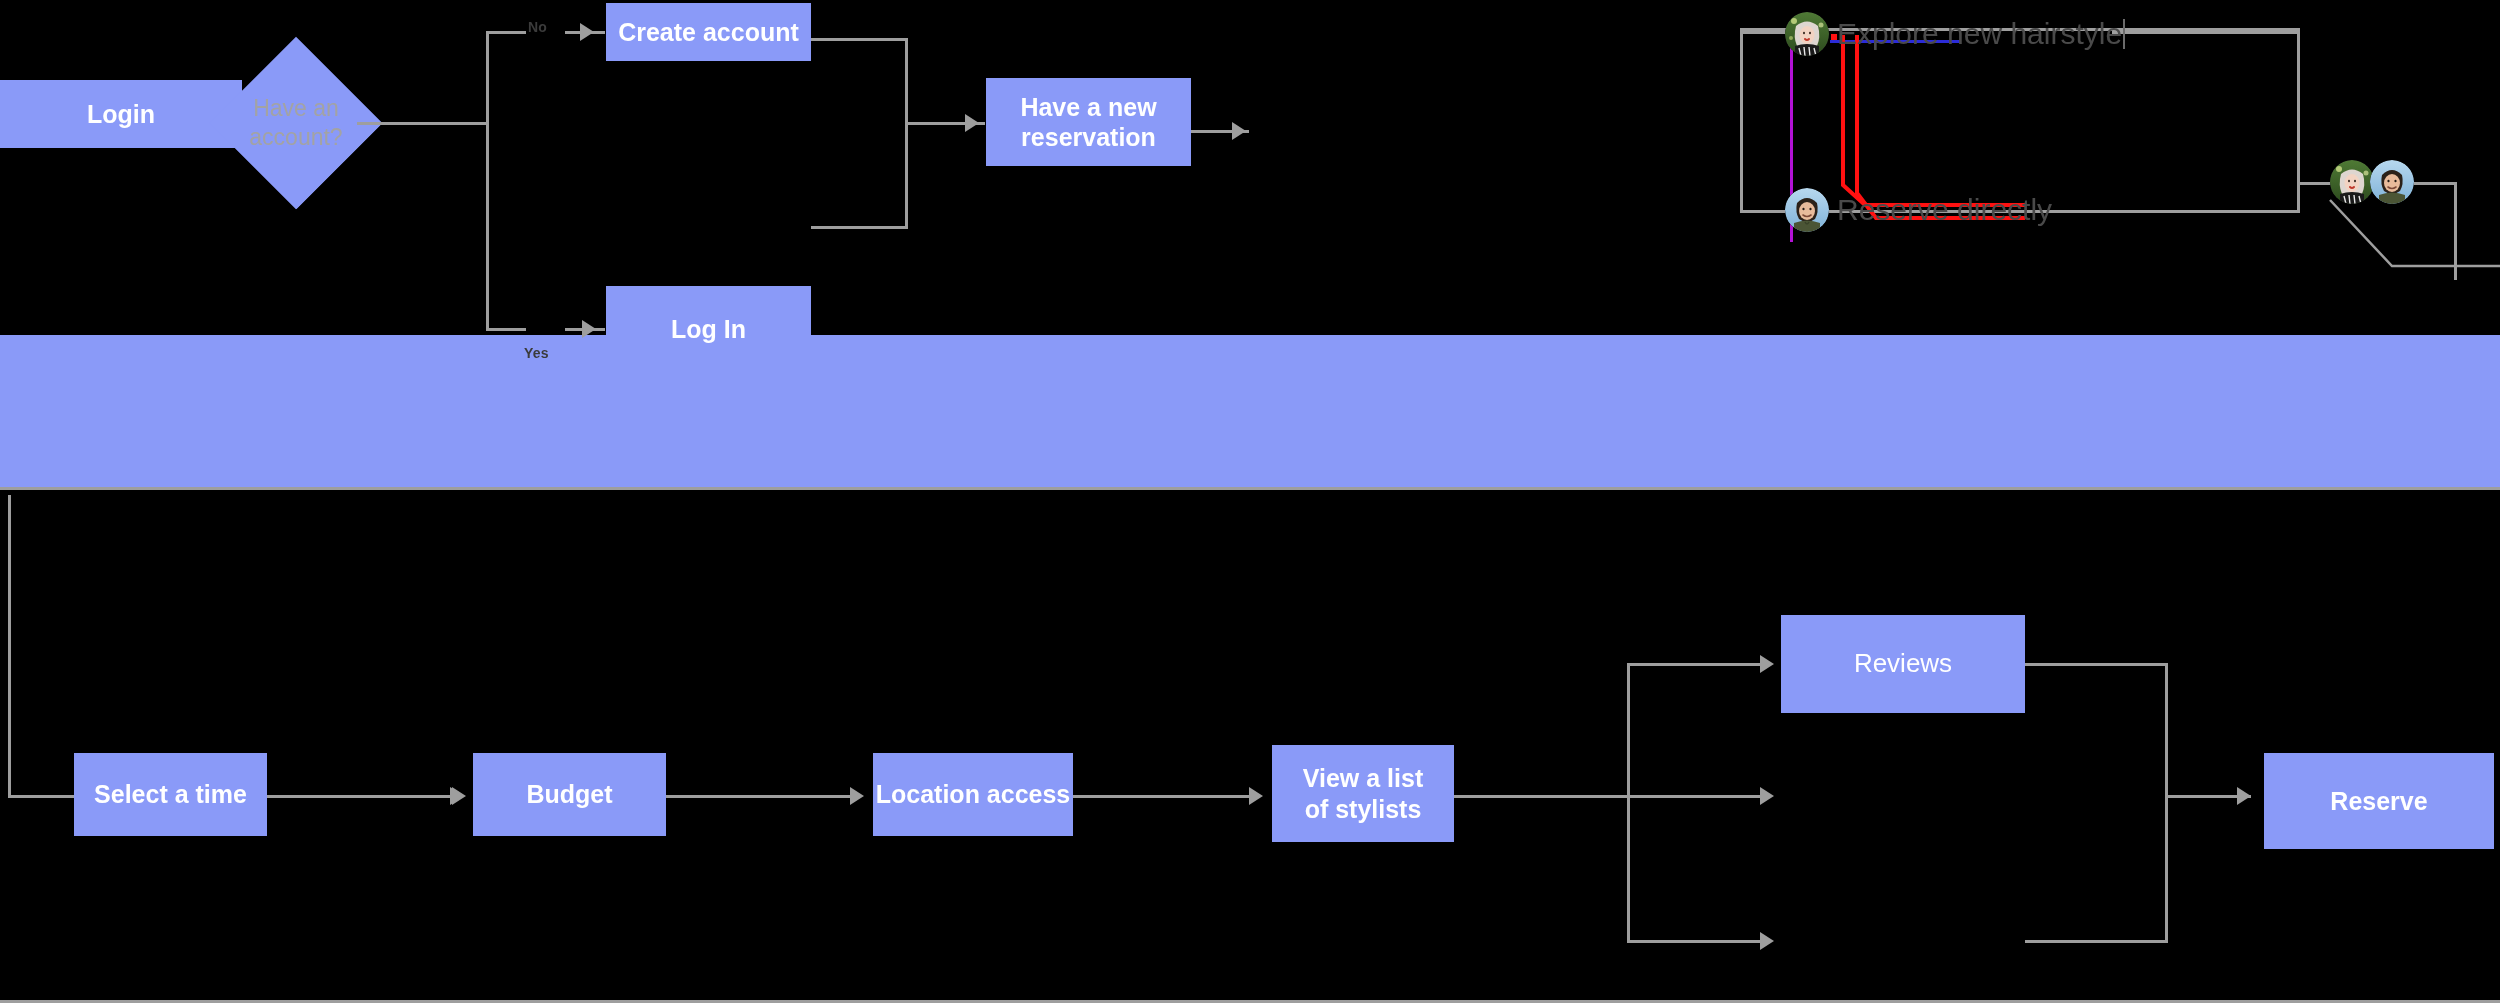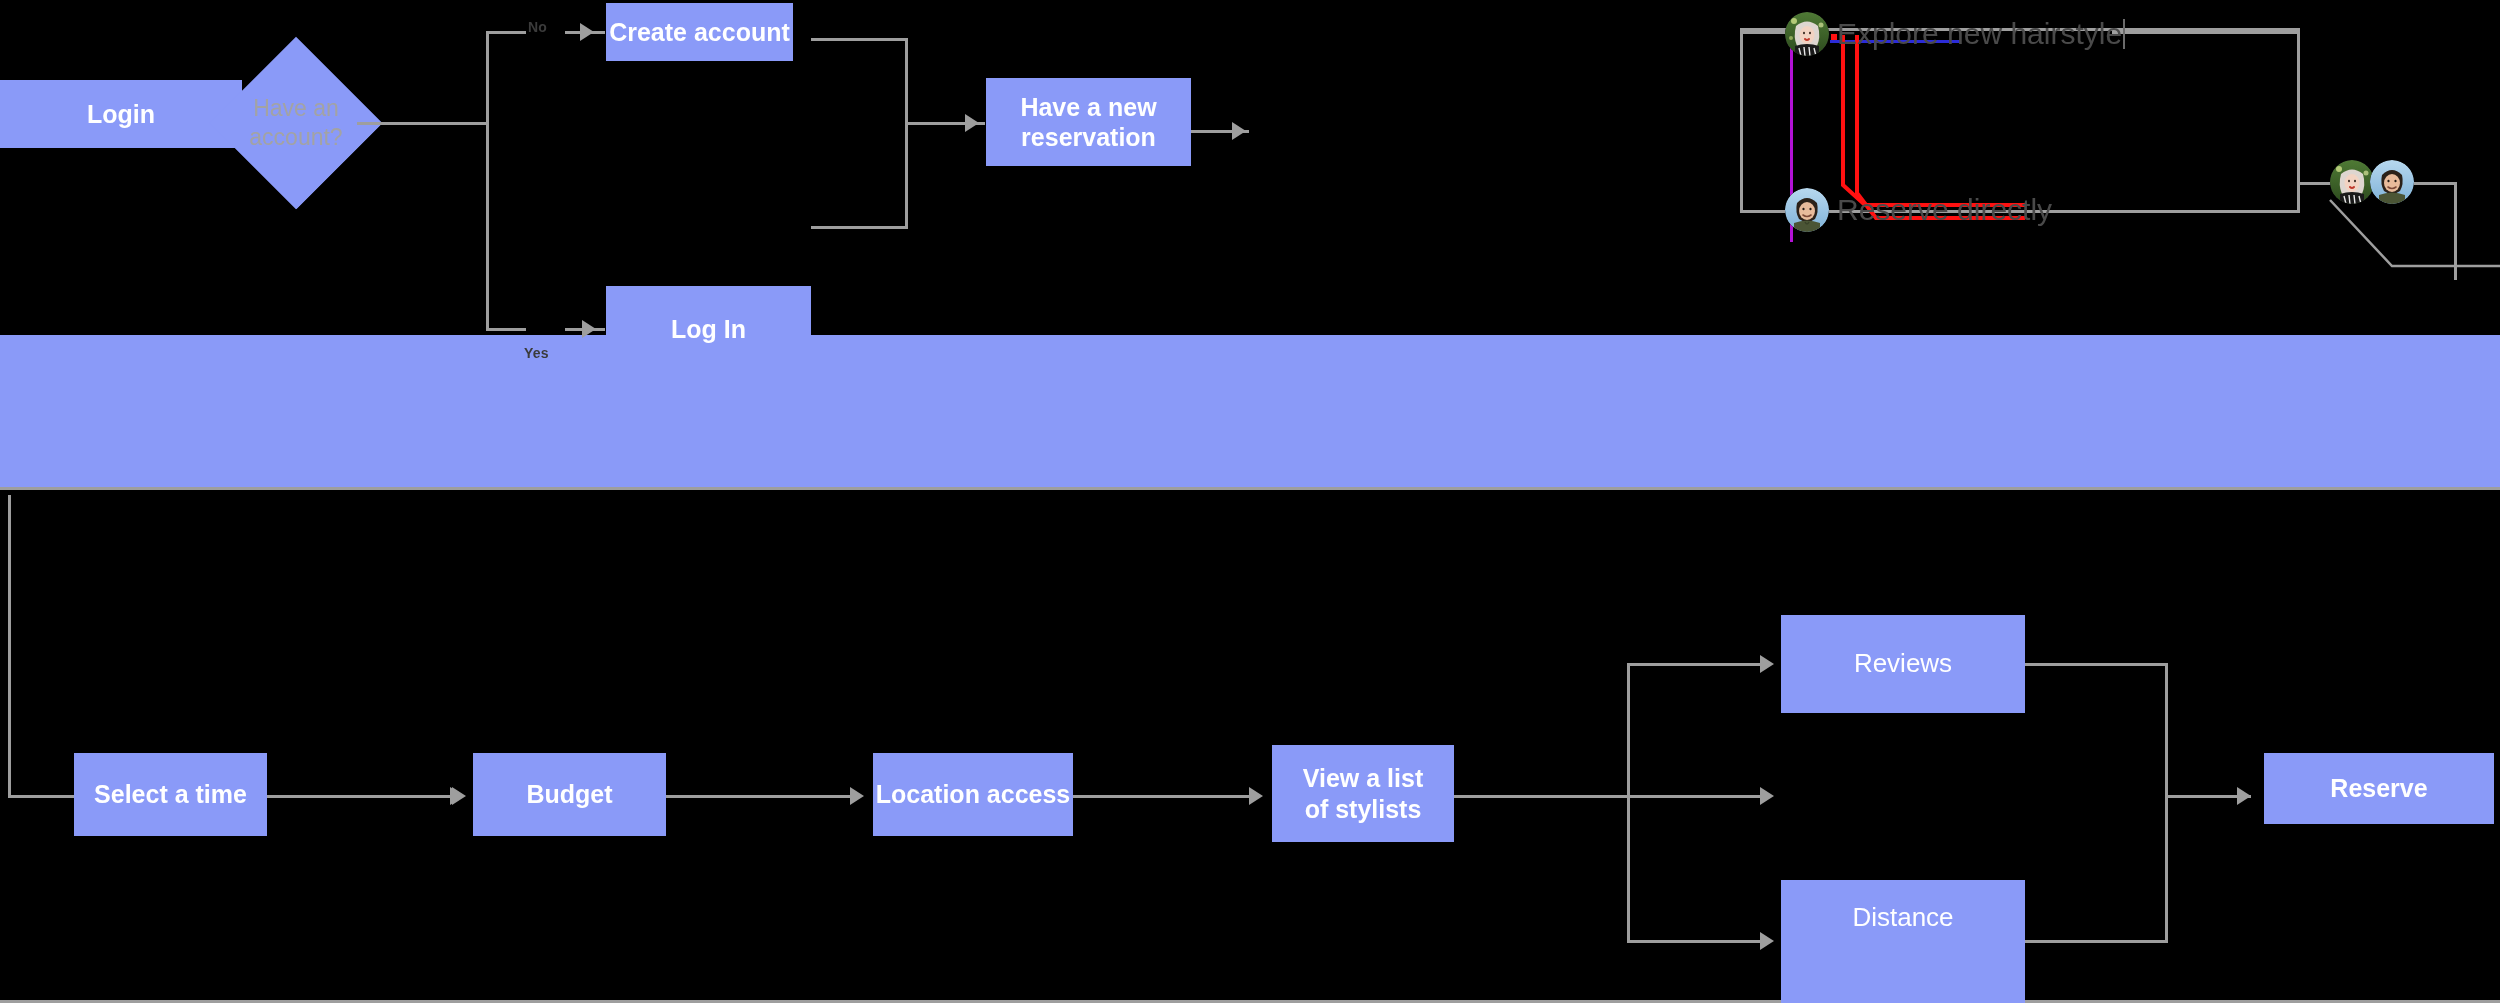--- a/index.html
+++ b/index.html
@@ -146,21 +146,21 @@
   <div class="ln lnh" style="left:486px; top:31px; width:40px;"></div>
   <div class="edge-label" style="left:528px; top:19px;">No</div>
   <div class="ln lnh" style="left:565px; top:31px; width:40px;"></div>
   <div class="arrow" style="left:580px; top:23px;"></div>
 
   <div class="ln lnh" style="left:486px; top:328px; width:40px;"></div>
   <div class="edge-label" style="left:524px; top:317px;margin-top:28px;">Yes</div>
   <div class="ln lnh" style="left:565px; top:328px; width:40px;"></div>
   <div class="arrow" style="left:582px; top:320px;"></div>
 
-  <div class="node bold" style="left:606px; top:3px; width:187px; height:58px; font-size:25px;">Create account</div>
+  <div class="node bold" style="left:606px; top:3px; width:205px; height:58px; font-size:25px;">Create account</div>
 
   <div class="node bold" style="left:606px; top:286px; width:205px; height:86px; font-size:25px;">Log In</div>
 
   <div class="ln lnh" style="left:811px; top:38px; width:97px;"></div>
   <div class="ln lnv" style="left:905px; top:38px; height:190px;"></div>
   <div class="ln lnh" style="left:811px; top:226px; width:97px;"></div>
   <div class="ln lnh" style="left:905px; top:122px; width:80px;"></div>
   <div class="arrow" style="left:965px; top:114px;"></div>
 
   <div class="node bold" style="left:986px; top:78px; width:205px; height:88px; font-size:25px;">Have a new
@@ -324,29 +324,28 @@
 
   <div class="ln lnh" style="left:1627px; top:663px; width:86px;"></div>
 
   <div class="ln lnh" style="left:1627px; top:795px; width:86px;"></div>
 
   <div class="ln lnh" style="left:1627px; top:940px; width:86px;"></div>
 
   <div class="node reg" style="left:1781px; top:615px; width:244px; height:98px; font-size:26px;">Reviews</div>
 
 
-  <div class="node reg" style="left:1781px; top:880px; width:244px; height:123px; font-size:26px; align-items:flex-start; padding-top:22px;">Distance</div>
 
   <div class="ln lnh" style="left:2025px; top:663px; width:143px;"></div>
   <div class="ln lnh" style="left:2025px; top:940px; width:143px;"></div>
   <div class="ln lnv" style="left:2165px; top:663px; height:280px;"></div>
   <div class="ln lnh" style="left:2165px; top:795px; width:86px;"></div>
   <div class="arrow" style="left:2237px; top:787px;"></div>
 
-  <div class="node bold" style="left:2264px; top:753px; width:230px; height:71px; font-size:25px;">Reserve</div>
+  <div class="node bold" style="left:2264px; top:753px; width:230px; height:96px; font-size:25px;">Reserve</div>
 
   <div class="arrow" style="left:450px; top:787px;"></div>
   <div class="arrow" style="left:850px; top:787px;"></div>
   <div class="arrow" style="left:1249px; top:787px;"></div>
   <div class="arrow" style="left:1760px; top:655px;"></div>
   <div class="arrow" style="left:1760px; top:787px;"></div>
   <div class="arrow" style="left:1760px; top:932px;"></div>
 
   <div class="ln lnh" style="left:267px; top:795px; width:190px;"></div>
   <div class="ln lnh" style="left:666px; top:795px; width:190px;"></div>

